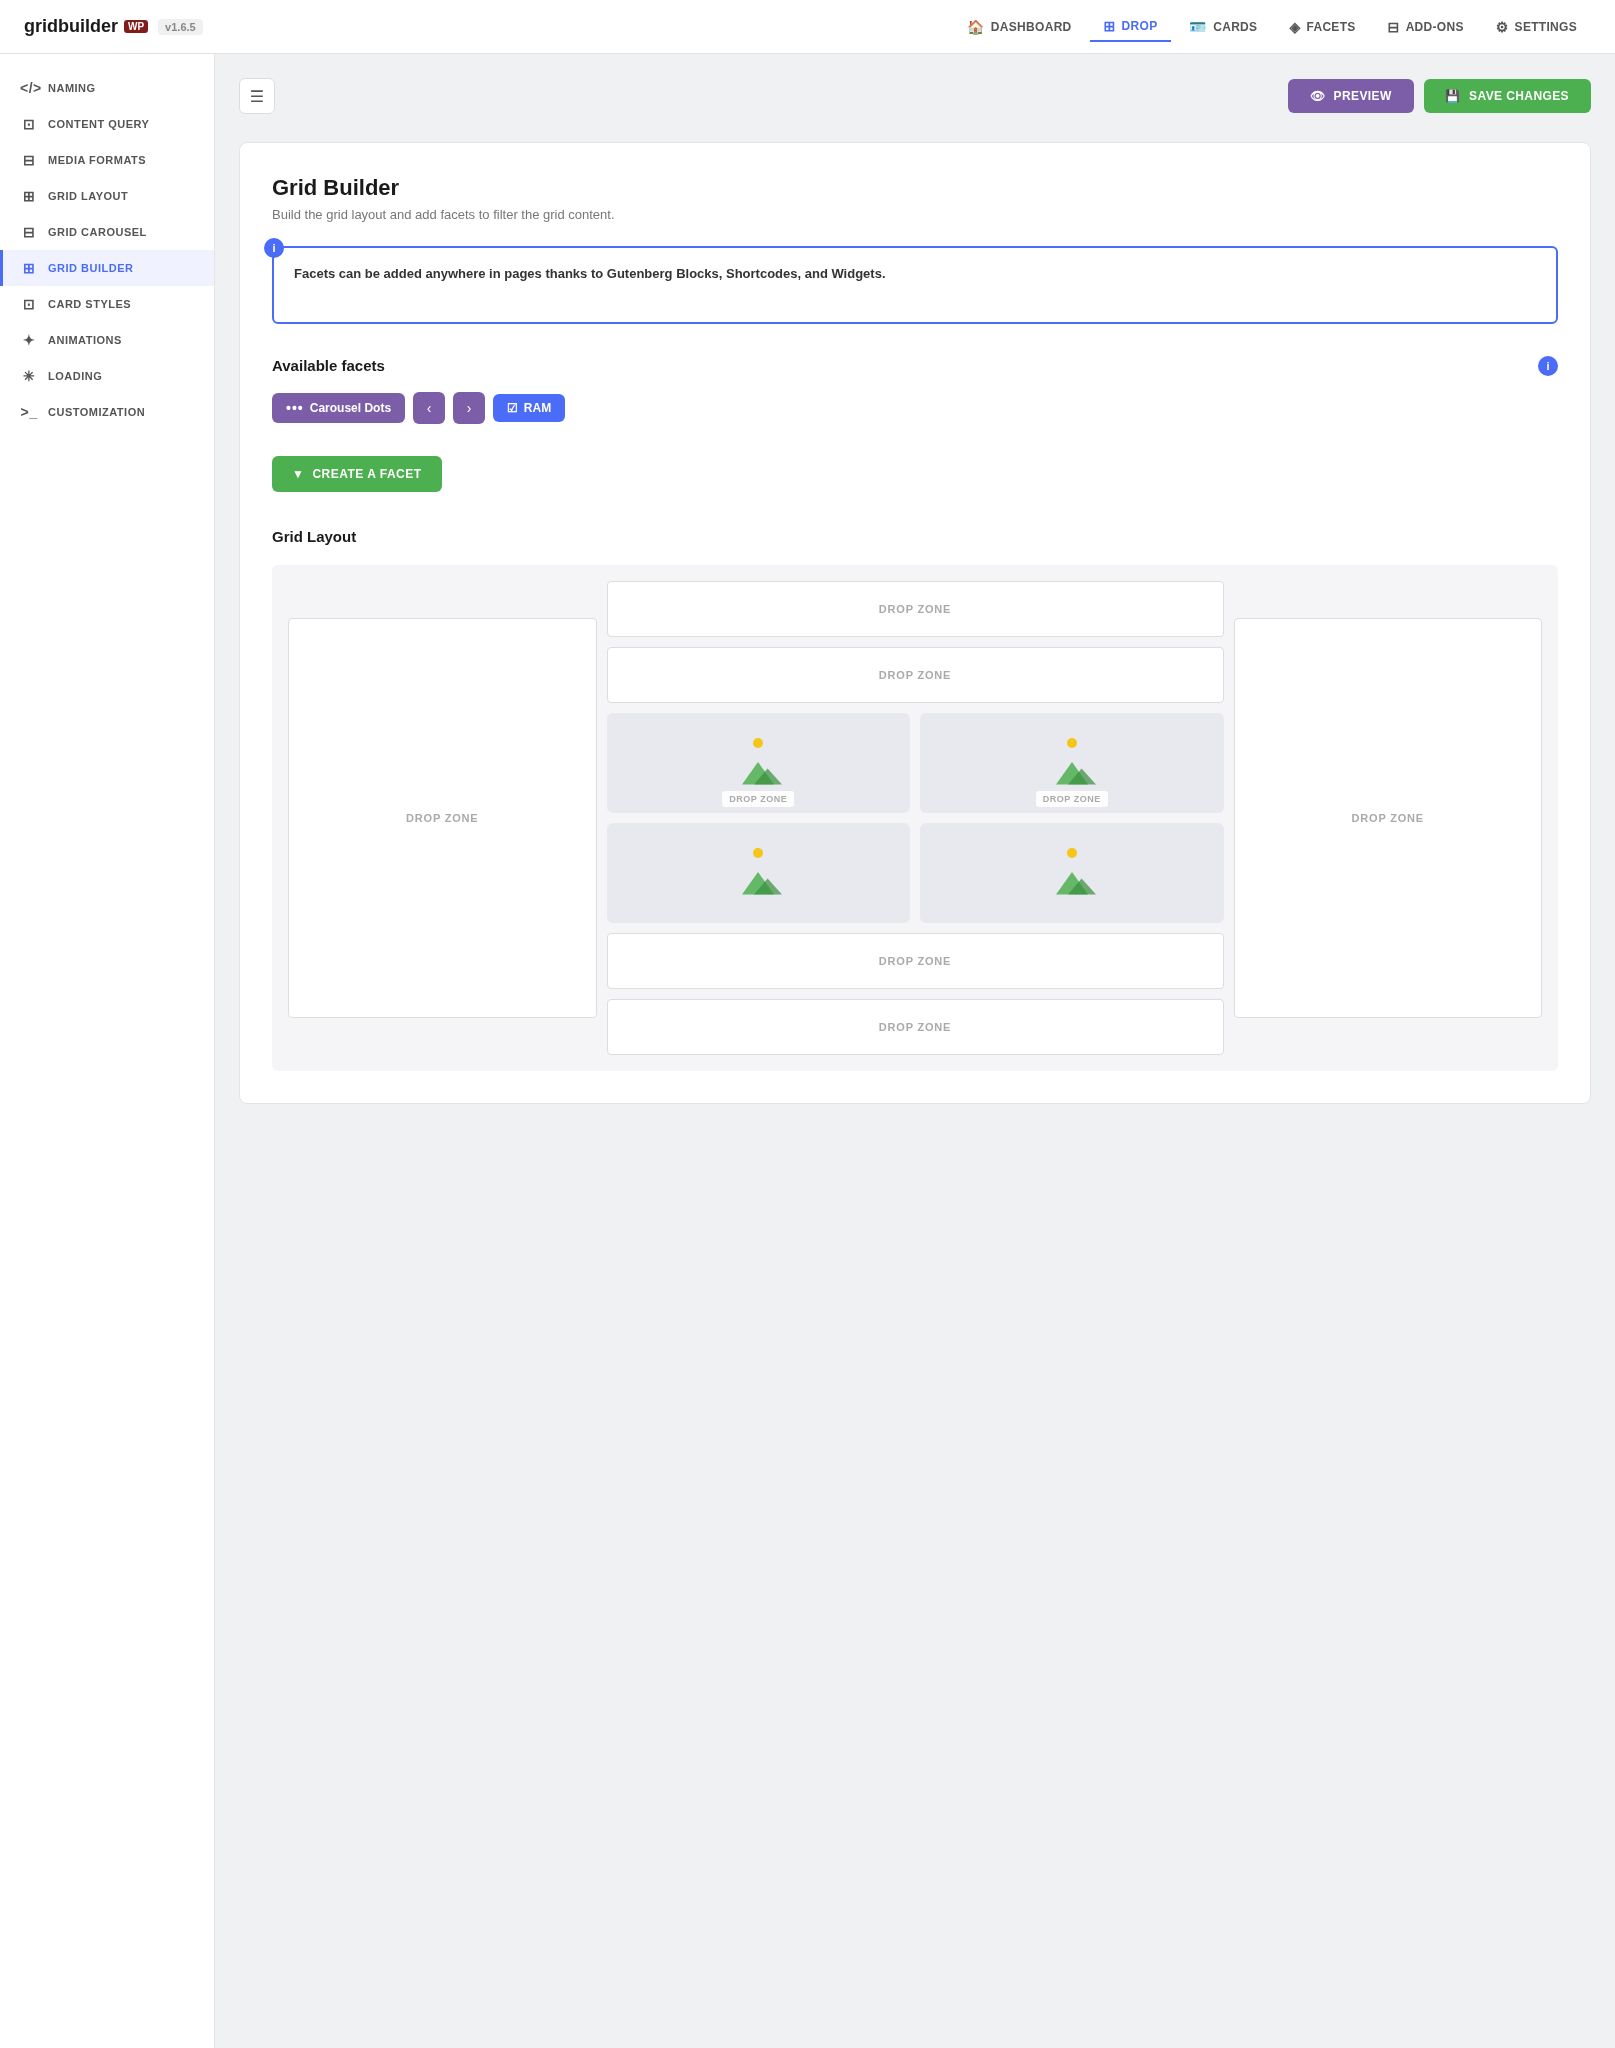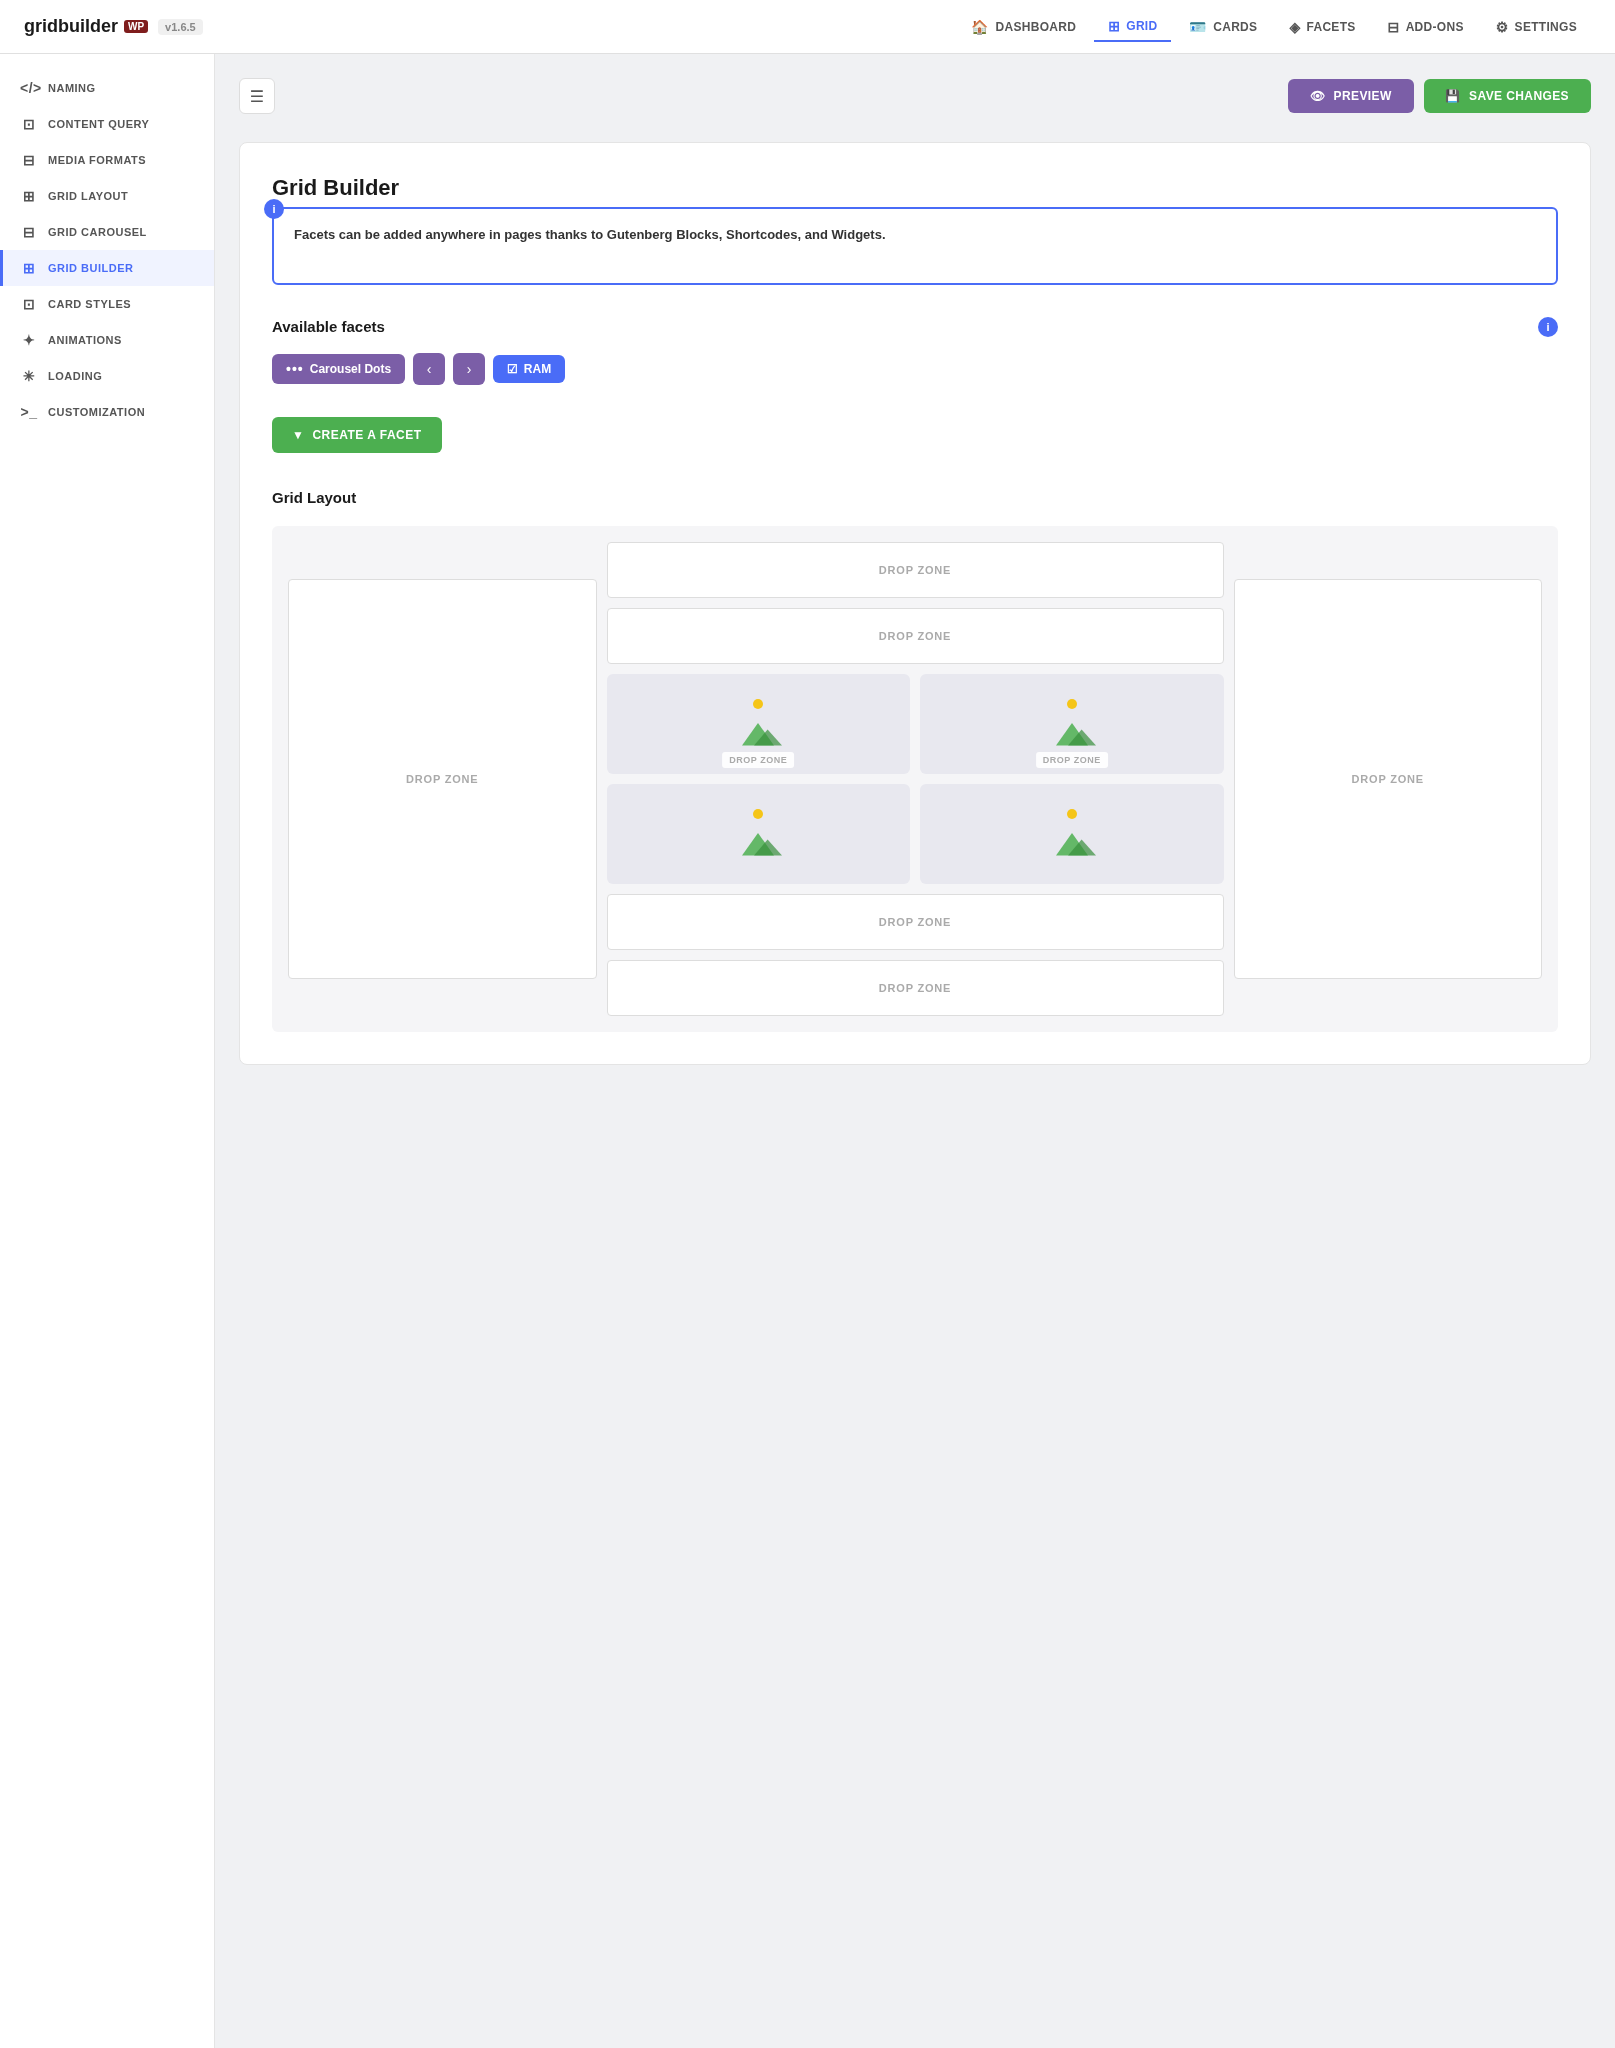--- a/index.html
+++ b/index.html
@@ -410,21 +410,21 @@
     <span class="brand-wp">WP</span>
     <span class="brand-version">v1.6.5</span>
   </div>
   <div class="nav-links">
     <a class="nav-link">
       <span class="nav-icon">🏠</span>
       <span>DASHBOARD</span>
     </a>
     <a class="nav-link active">
       <span class="nav-icon">⊞</span>
-      <span>GRID</span>
+      <span>DROP</span>
     </a>
     <a class="nav-link">
       <span class="nav-icon">🪪</span>
       <span>CARDS</span>
     </a>
     <a class="nav-link">
       <span class="nav-icon">◈</span>
       <span>FACETS</span>
     </a>
     <a class="nav-link">
@@ -496,20 +496,21 @@
         </button>
         <button class="btn-save">
           <span>💾</span>
           <span>SAVE CHANGES</span>
         </button>
       </div>
     </div>
 
     <div class="content-card">
       <h1 class="page-title">Grid Builder</h1>
+      <p class="page-subtitle">Build the grid layout and add facets to filter the grid content.</p>
 
       <div class="info-box">
         <div class="info-dot">i</div>
         <p>
           <strong>Facets can be added anywhere in pages thanks to Gutenberg Blocks, Shortcodes, and Widgets.</strong>
           <br><br>
         </p>
       </div>
 
       <div class="section-header">

